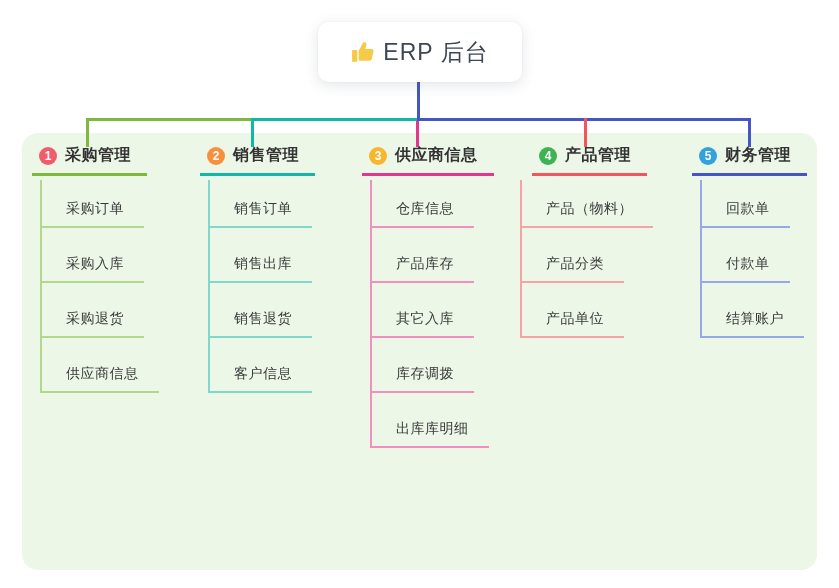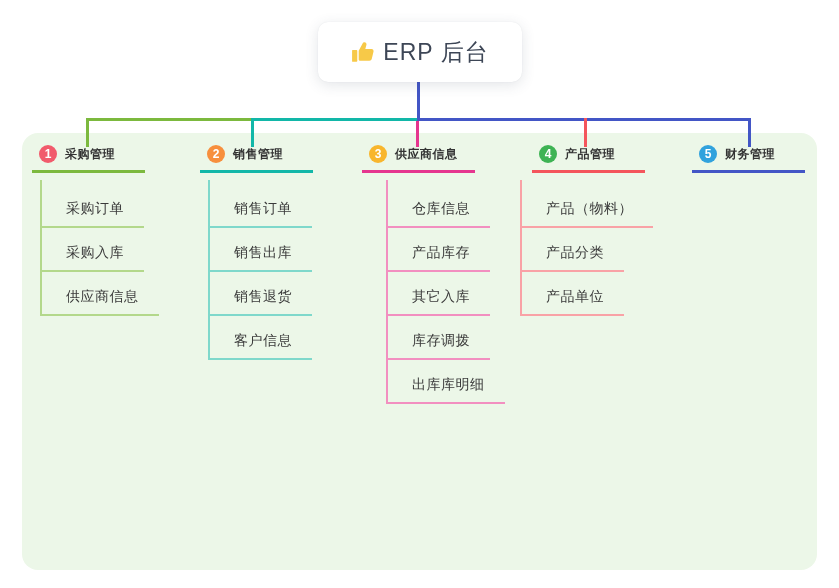--- a/index.html
+++ b/index.html
@@ -29,34 +29,34 @@
 
   
   .panel{position:absolute;left:22px;top:133px;width:795px;height:437px;background:var(--panel);
     border-radius:16px;z-index:0;}
 
   
   .branch-header{position:absolute;top:145px;min-width:113px;box-sizing:border-box;z-index:2;
     display:flex;align-items:center;gap:8px;padding:0 16px 7px 7px;border-bottom:3px solid #999;}
   .badge{width:18px;height:18px;border-radius:50%;flex:0 0 18px;display:flex;align-items:center;
     justify-content:center;color:#fff;font-size:12px;font-weight:bold;line-height:1;}
-  .branch-title{font-size:12px;font-weight:600;color:#333;white-space:nowrap;letter-spacing:.5px;}
+  .branch-title{font-size:16px;font-weight:600;color:#333;white-space:nowrap;letter-spacing:.5px;}
   .bh0{border-bottom-color:var(--c0);} .bh1{border-bottom-color:var(--c1);}
   .bh2{border-bottom-color:var(--c2);} .bh3{border-bottom-color:var(--c3);}
   .bh4{border-bottom-color:var(--c4);}
   .bg0{background:var(--b0);} .bg1{background:var(--b1);} .bg2{background:var(--b2);}
   .bg3{background:var(--b3);} .bg4{background:var(--b4);}
 
   
   .children{position:absolute;top:180px;z-index:2;display:flex;flex-direction:column;
     align-items:flex-start;border-left:2px solid #0f172a;}
   .ch0{border-left-color:var(--l0);} .ch1{border-left-color:var(--l1);justify-content:space-between;}
   .ch2{border-left-color:var(--l2);} .ch3{border-left-color:var(--l3);}
   .ch4{border-left-color:var(--l4);}
-  .child{box-sizing:border-box;height:44px;display:flex;align-items:flex-end;
+  .child{box-sizing:border-box;height:55px;display:flex;align-items:flex-end;
     padding:0 20px 8px 24px;border-bottom:2px solid #ccc;font-size:14px;color:#3a3a3a;
     white-space:nowrap;letter-spacing:.5px;}
   .child:first-child{height:48px;}
   .ch0 .child{border-bottom-color:var(--l0);} .ch1 .child{border-bottom-color:var(--l1);}
   .ch2 .child{border-bottom-color:var(--l2);} .ch3 .child{border-bottom-color:var(--l3);}
   .ch4 .child{border-bottom-color:var(--l4);}
 </style>
 </head>
 <body>
 
@@ -82,39 +82,40 @@
 
   <div class="panel"></div>
 
   <div class="branch-header bh0" style="left:32px">
     <span class="badge bg0">1</span>
     <span class="branch-title">采购管理</span>
   </div>
   <div class="children ch0" style="left:40px">
       <div class="child">采购订单</div>
       <div class="child">采购入库</div>
+      <div class="child">采购退货</div>
       <div class="child">供应商信息</div>
     </div>
 
   <div class="branch-header bh1" style="left:200px">
     <span class="badge bg1">2</span>
     <span class="branch-title">销售管理</span>
   </div>
   <div class="children ch1" style="left:208px">
       <div class="child">销售订单</div>
       <div class="child">销售出库</div>
       <div class="child">销售退货</div>
       <div class="child">客户信息</div>
     </div>
 
   <div class="branch-header bh2" style="left:362px">
     <span class="badge bg2">3</span>
     <span class="branch-title">供应商信息</span>
   </div>
-  <div class="children ch2" style="left:386px">
+  <div class="children ch2" style="left:370px">
       <div class="child">仓库信息</div>
       <div class="child">产品库存</div>
       <div class="child">其它入库</div>
       <div class="child">库存调拨</div>
       <div class="child">出库库明细</div>
     </div>
 
   <div class="branch-header bh3" style="left:532px">
     <span class="badge bg3">4</span>
     <span class="branch-title">产品管理</span>
@@ -122,14 +123,19 @@
   <div class="children ch3" style="left:520px">
       <div class="child">产品（物料）</div>
       <div class="child">产品分类</div>
       <div class="child">产品单位</div>
     </div>
 
   <div class="branch-header bh4" style="left:692px">
     <span class="badge bg4">5</span>
     <span class="branch-title">财务管理</span>
   </div>
+  <div class="children ch4" style="left:700px">
+      <div class="child">回款单</div>
+      <div class="child">付款单</div>
+      <div class="child">结算账户</div>
+    </div>
 
 </div>
 
 </body></html>

